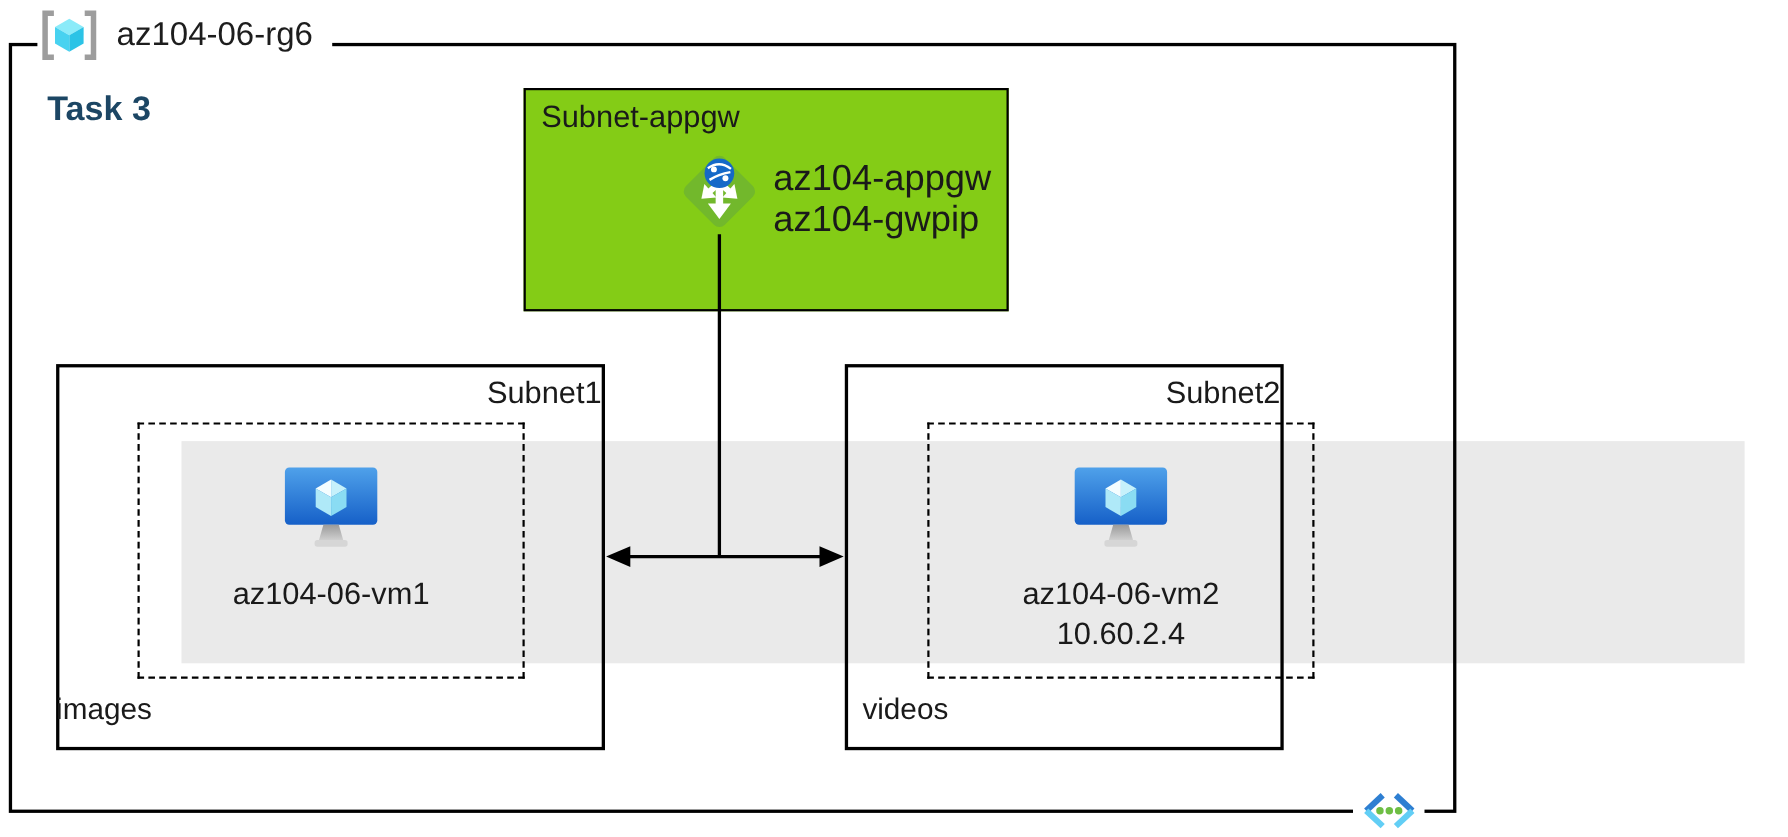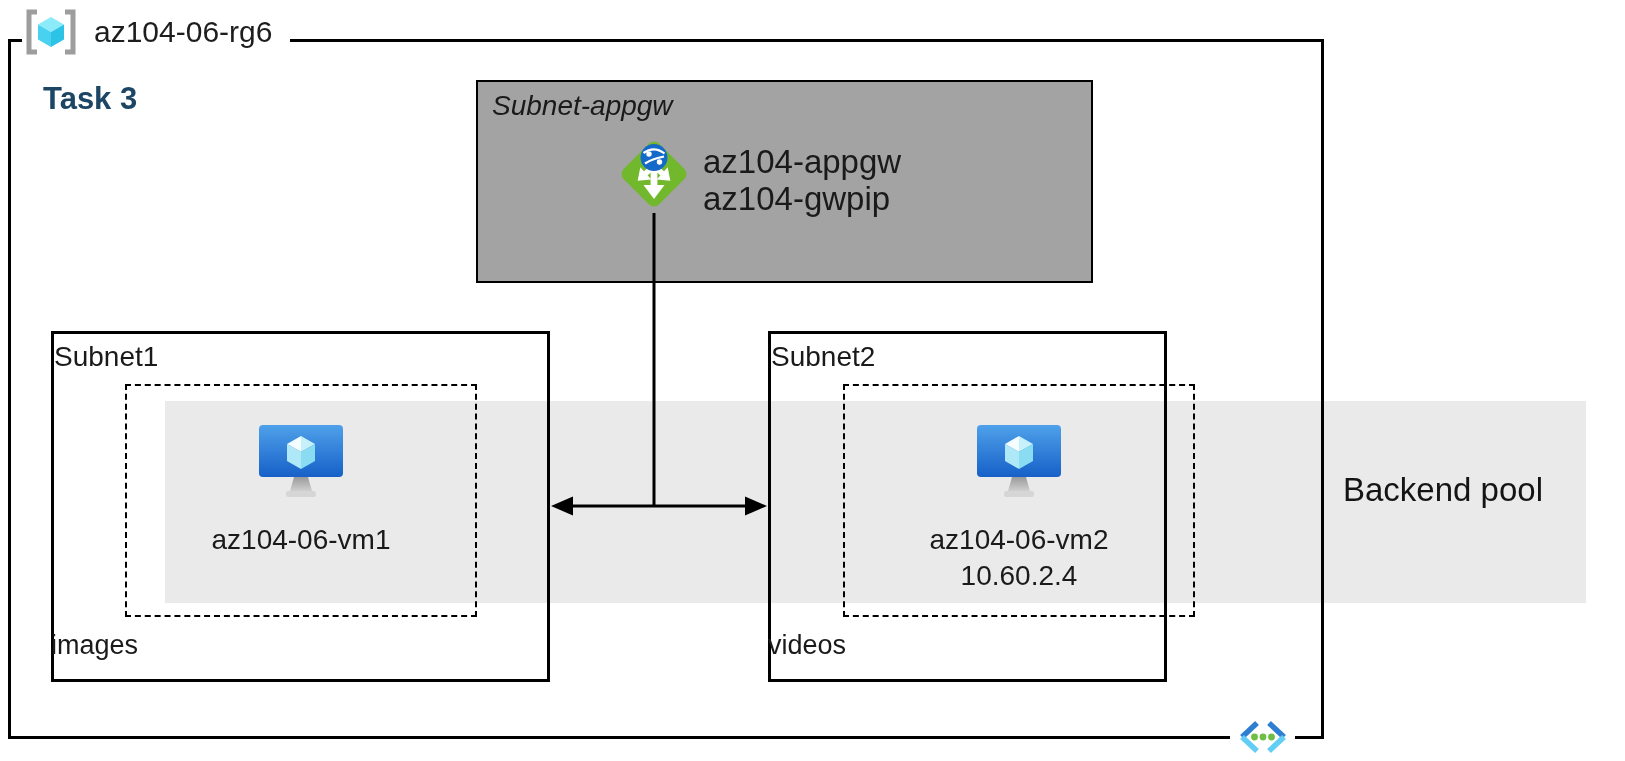--- a/index.html
+++ b/index.html
@@ -24,53 +24,53 @@
     left: 1343px; top: 471px; width: 260px;
     font-size: 33px; color: #141414; z-index: 3;
   }
 
   
   .rg-box {
     left: 8px; top: 39px; width: 1316px; height: 700px;
     border: 3px solid #000; z-index: 1;
   }
   .rg-header {
-    left: 22px; top: 7px; height: 50px;
+    left: 34px; top: 7px; height: 50px;
     background: #fff; display: flex; align-items: center; gap: 16px;
     padding: 0 18px 0 2px; z-index: 5;
   }
   .rg-name { font-size: 30px; color: #1d1d1d; }
   .task {
     left: 43px; top: 81px;
     font-size: 31px; font-weight: bold; color: #1C4664; z-index: 3;
   }
 
   
   .appgw-box {
-    left: 476px; top: 80px; width: 617px; height: 203px;
-    border: 2px solid #000; background: #a3a3a3; z-index: 1; font-style: italic;
+    left: 476px; top: 80px; width: 441px; height: 203px;
+    border: 2px solid #000; background: #84cc16; z-index: 1;
   }
   .appgw-title { position: absolute; left: 14px; top: 8px; font-size: 28px; }
   .appgw-icon { left: 612px; top: 132px; z-index: 3; }
   .appgw-labels {
     left: 703px; top: 143px; font-size: 33px; line-height: 37px; z-index: 3;
   }
 
   
   .connectors { left: 0; top: 0; z-index: 2; pointer-events: none; }
 
   
   .subnet-box {
     border: 3px solid #000; background: transparent; z-index: 1;
   }
   .subnet1-box { left: 51px; top: 331px; width: 499px; height: 351px; }
   .subnet2-box { left: 768px; top: 331px; width: 399px; height: 351px; }
   .subnet-title {
     position: absolute; left: 0; right: 0; top: 7px;
-    text-align: left; font-size: 28px;
+    text-align: right; font-size: 28px;
   }
   .dashed-box {
     border: 2px dashed #000; background: transparent; z-index: 2;
   }
   .dashed1 { left: 125px; top: 384px; width: 352px; height: 233px; }
   .dashed2 { left: 843px; top: 384px; width: 352px; height: 233px; }
 
   .vm-icon { z-index: 3; }
   .vm1-icon { left: 258px; top: 424px; }
   .vm2-icon { left: 976px; top: 424px; }
@@ -79,36 +79,35 @@
     width: 352px; text-align: center;
     font-size: 28px; line-height: 36px; z-index: 3;
   }
   .vm1-label { left: 125px; top: 522px; }
   .vm2-label { left: 843px; top: 522px; }
 
   .subnet-caption {
     text-align: left; font-size: 27px; z-index: 3;
   }
   .caption1 { left: 51px; top: 630px; width: 499px; }
-  .caption2 { left: 768px; top: 630px; width: 498px; }
+  .caption2 { left: 768px; top: 630px; width: 498px; padding-left: 16px; }
 
   
   .vnet-wrap {
     left: 1230px; top: 716px; width: 65px; height: 41px;
     background: #fff; display: flex; align-items: center; justify-content: center;
     z-index: 5;
   }
 </style>
 </head>
 <body>
 
 <div class="canvas">
 
   <div class="abs band"></div>
-  <div class="abs backend-label">Backend pool</div>
 
   <div class="abs rg-box"></div>
 
   <div class="abs rg-header">
     <svg width="54" height="46" viewBox="0 0 54 46">
       <path d="M13 3 H5 V43 H13" stroke="#9D9D9D" stroke-width="5" fill="none"></path>
       <path d="M41 3 H49 V43 H41" stroke="#9D9D9D" stroke-width="5" fill="none"></path>
       <polygon points="27,8 40,15.5 27,23 14,15.5" fill="#8BEBF9"></polygon>
       <polygon points="14,15.5 27,23 27,38 14,30.5" fill="#48D2F0"></polygon>
       <polygon points="40,15.5 27,23 27,38 40,30.5" fill="#2CC3E6"></polygon>

